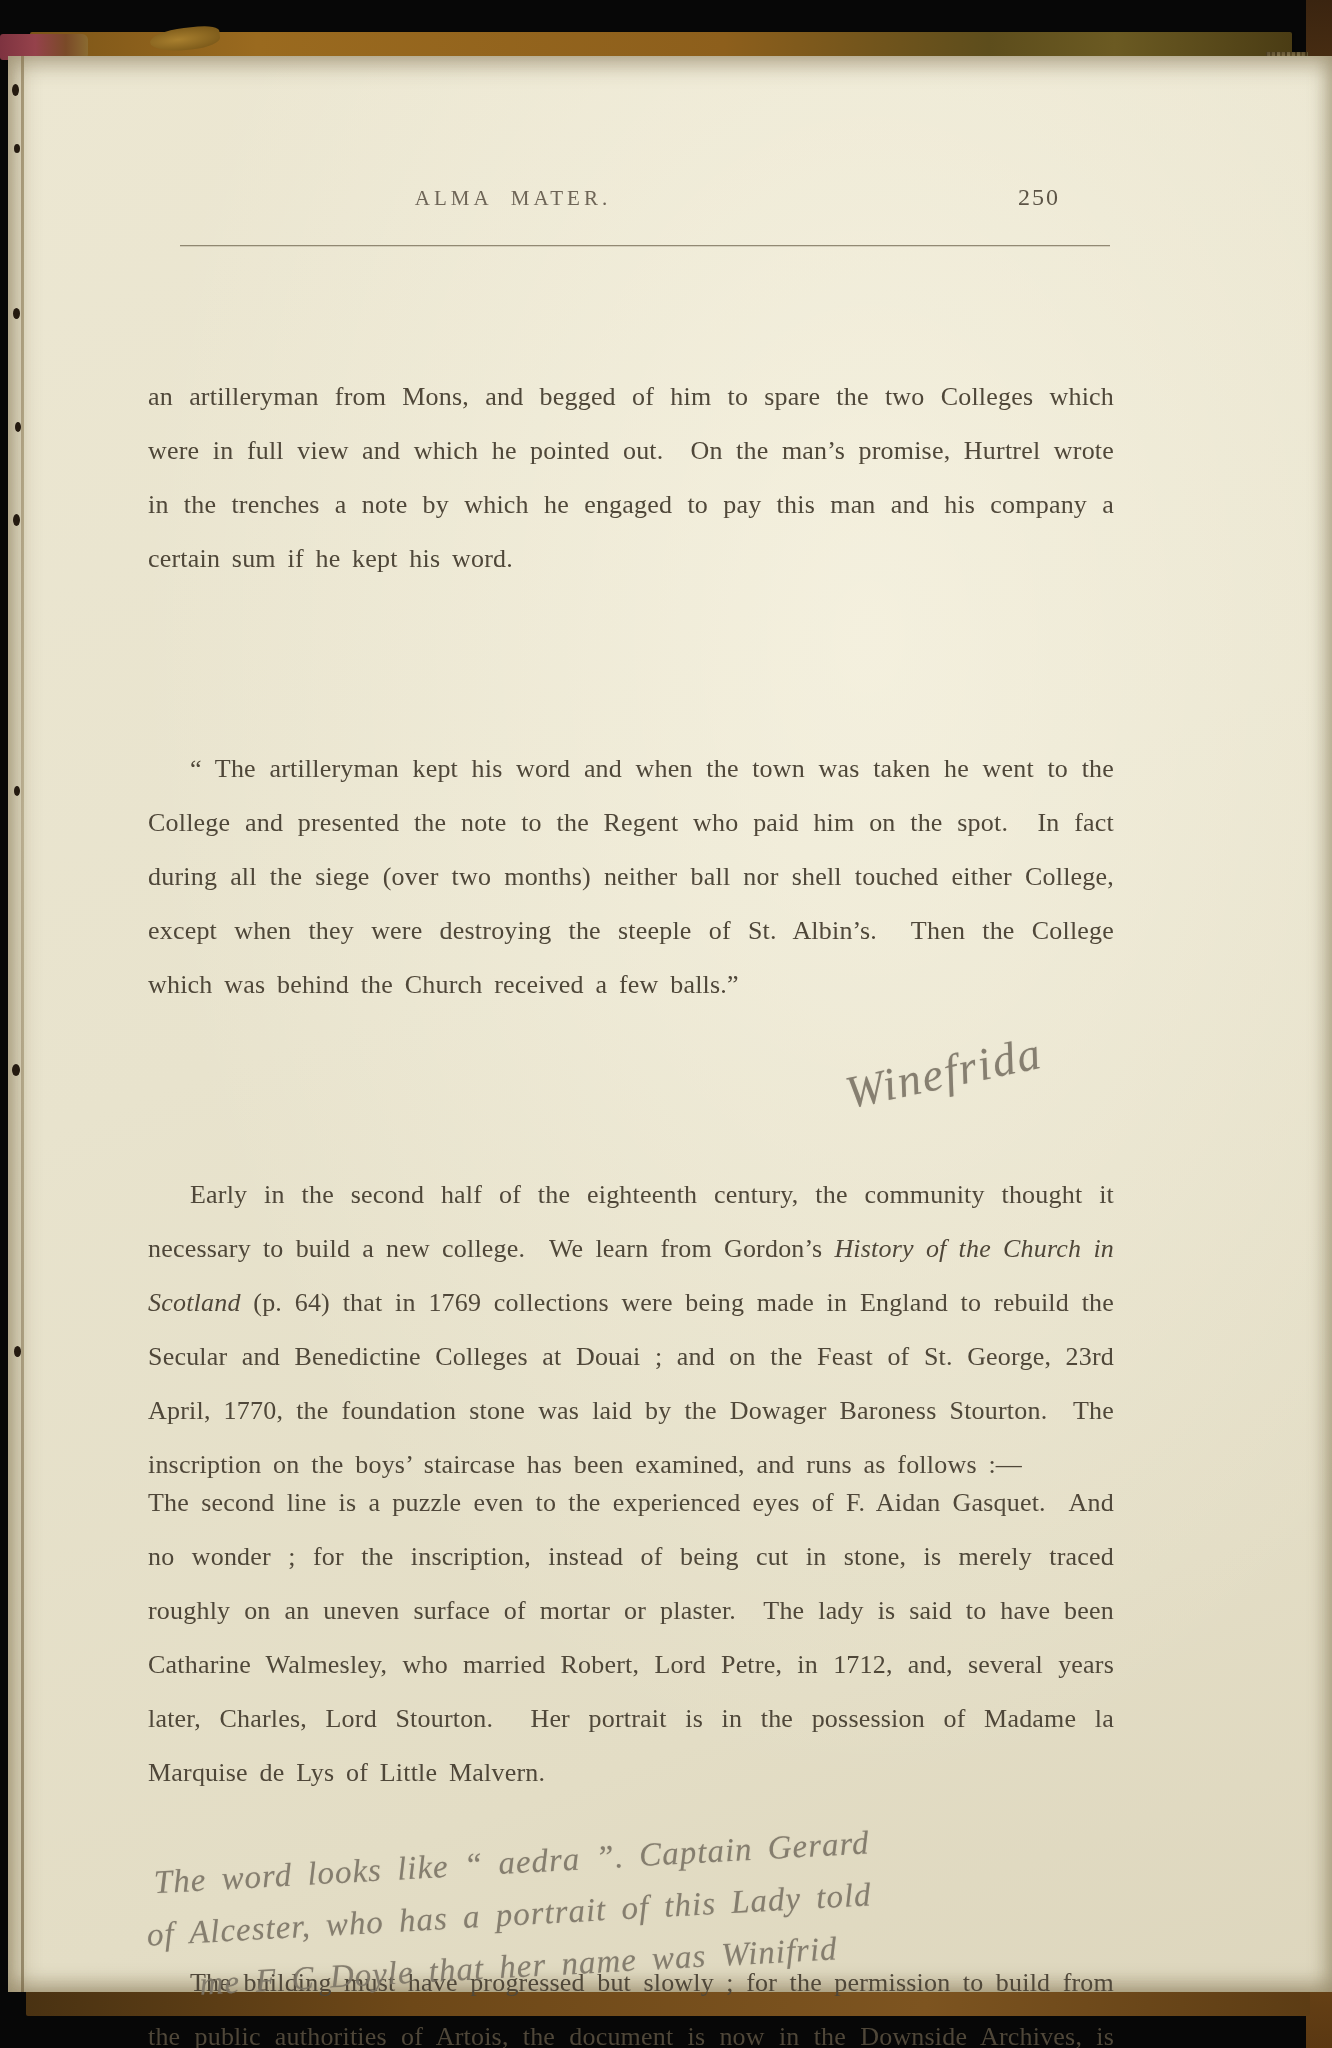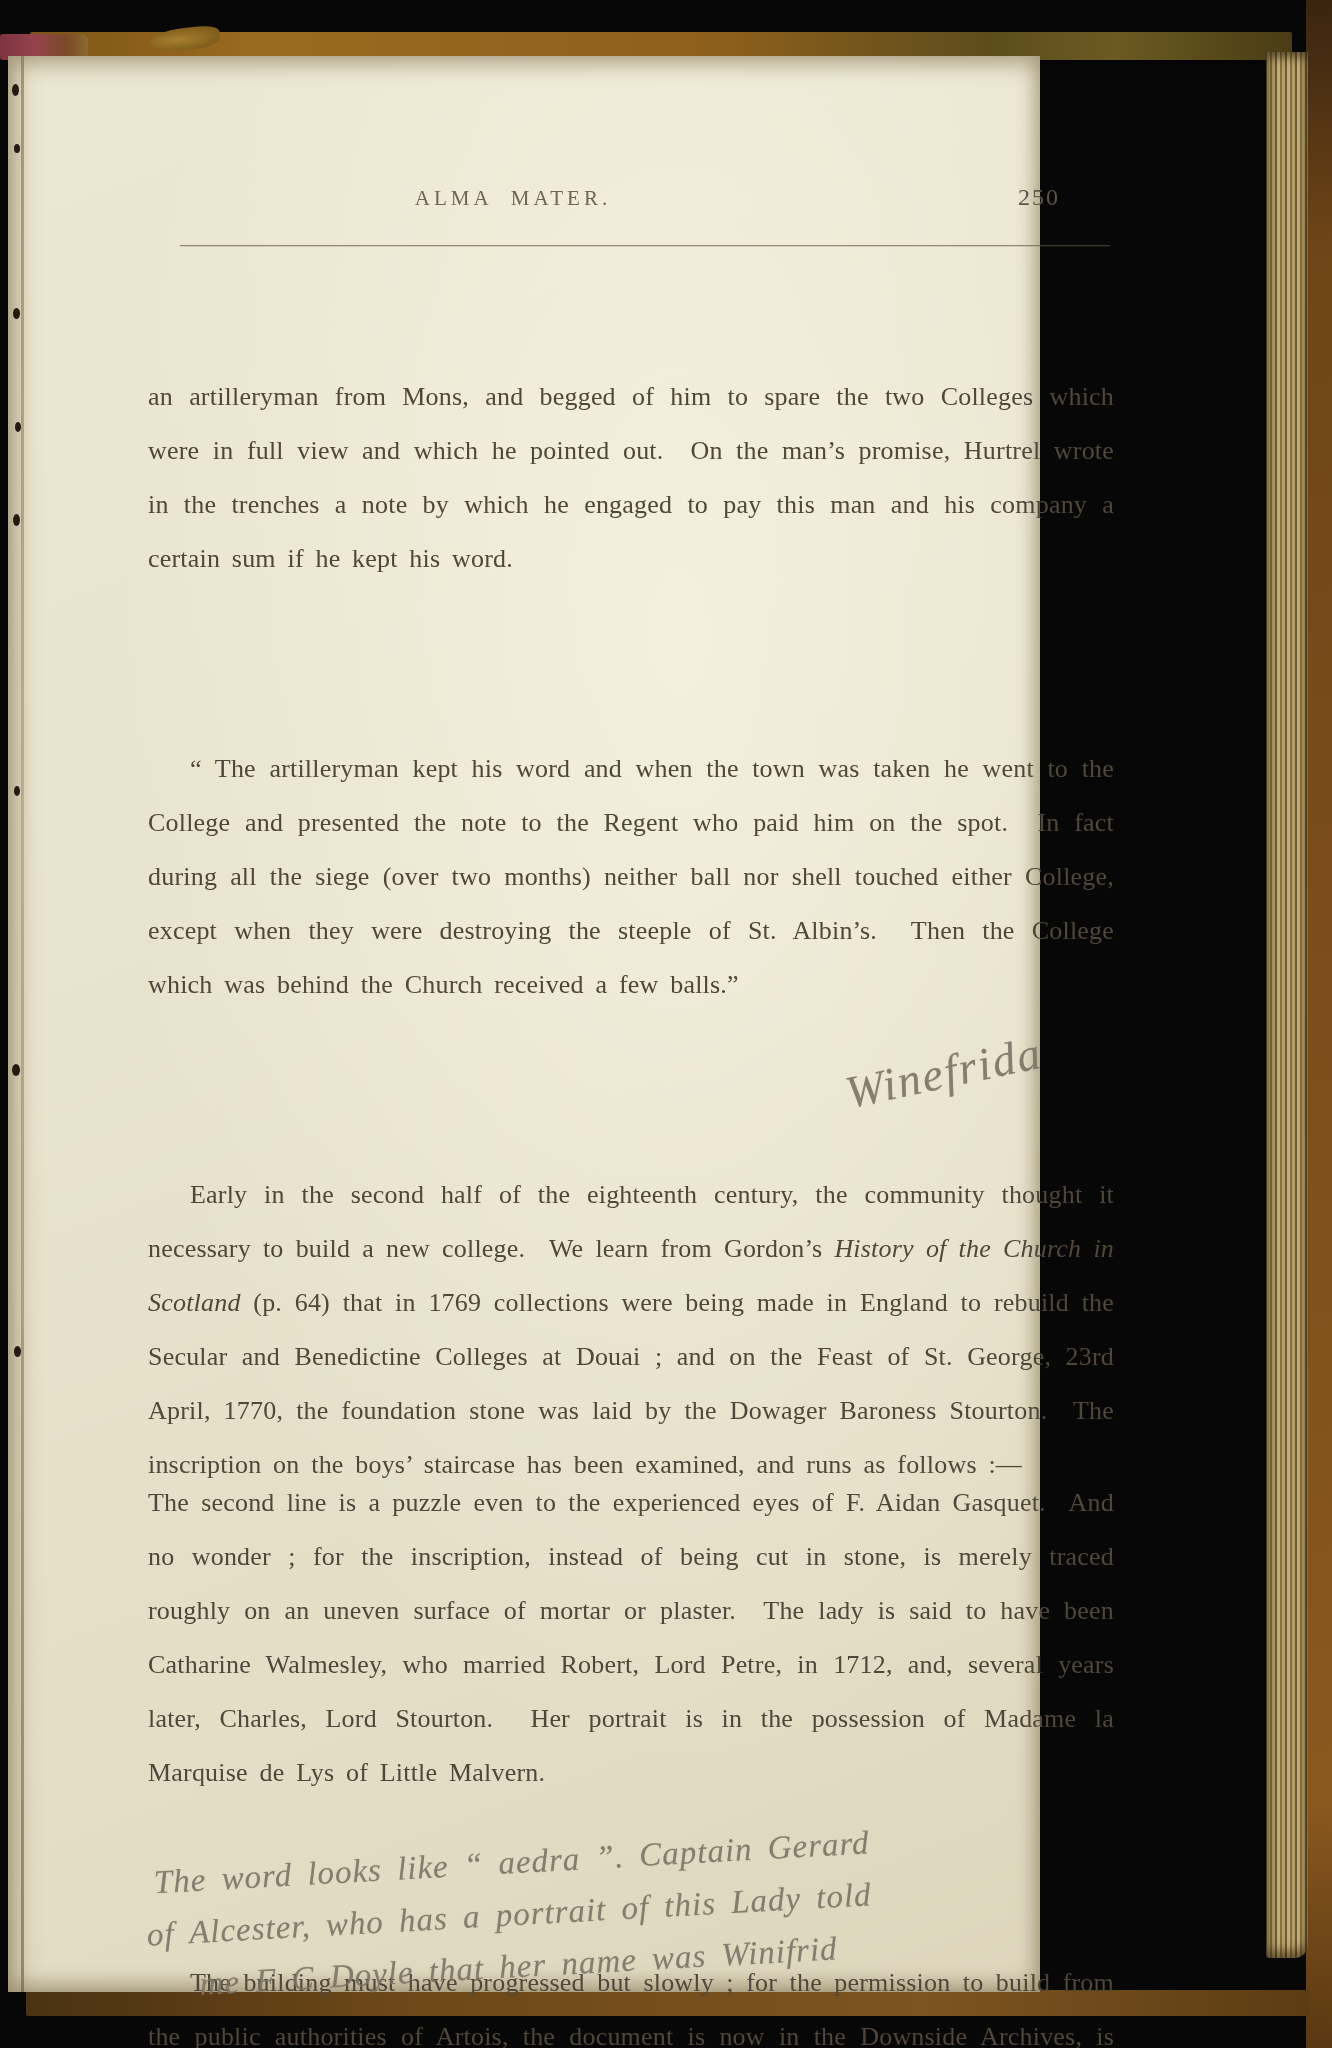--- a/index.html
+++ b/index.html
@@ -42,21 +42,21 @@
     box-shadow: inset 0 -8px 10px rgba(40,28,10,0.5), inset 0 6px 8px rgba(30,22,8,0.55);
   }
   .leather-bottom {
     position: absolute; left: 26px; top: 1990px; width: 1284px; height: 26px;
     background: linear-gradient(90deg, #4a3212 0%, #6e4818 30%, #7d5420 70%, #5c3c14 100%);
     border-radius: 2px;
   }
 
   
   .page {
-    position: absolute; left: 8px; top: 56px; width: 1032px; height: 1936px;
+    position: absolute; left: 8px; top: 56px; width: 1324px; height: 1936px;
     background:
       radial-gradient(ellipse at 65% 30%, rgba(255,252,238,0.5), rgba(0,0,0,0) 60%),
       linear-gradient(160deg, #ece7d2 0%, #e8e3cd 45%, #e3ddc5 80%, #ddd6bd 100%);
     box-shadow: inset 0 14px 18px rgba(120,105,70,0.25),
                 inset -10px 0 16px rgba(110,95,60,0.22),
                 inset 0 -12px 16px rgba(110,95,60,0.25),
                 inset 14px 0 20px rgba(120,100,60,0.30);
   }
   .gutter-crease {
     position: absolute; left: 13px; top: 0; width: 3px; height: 100%;

